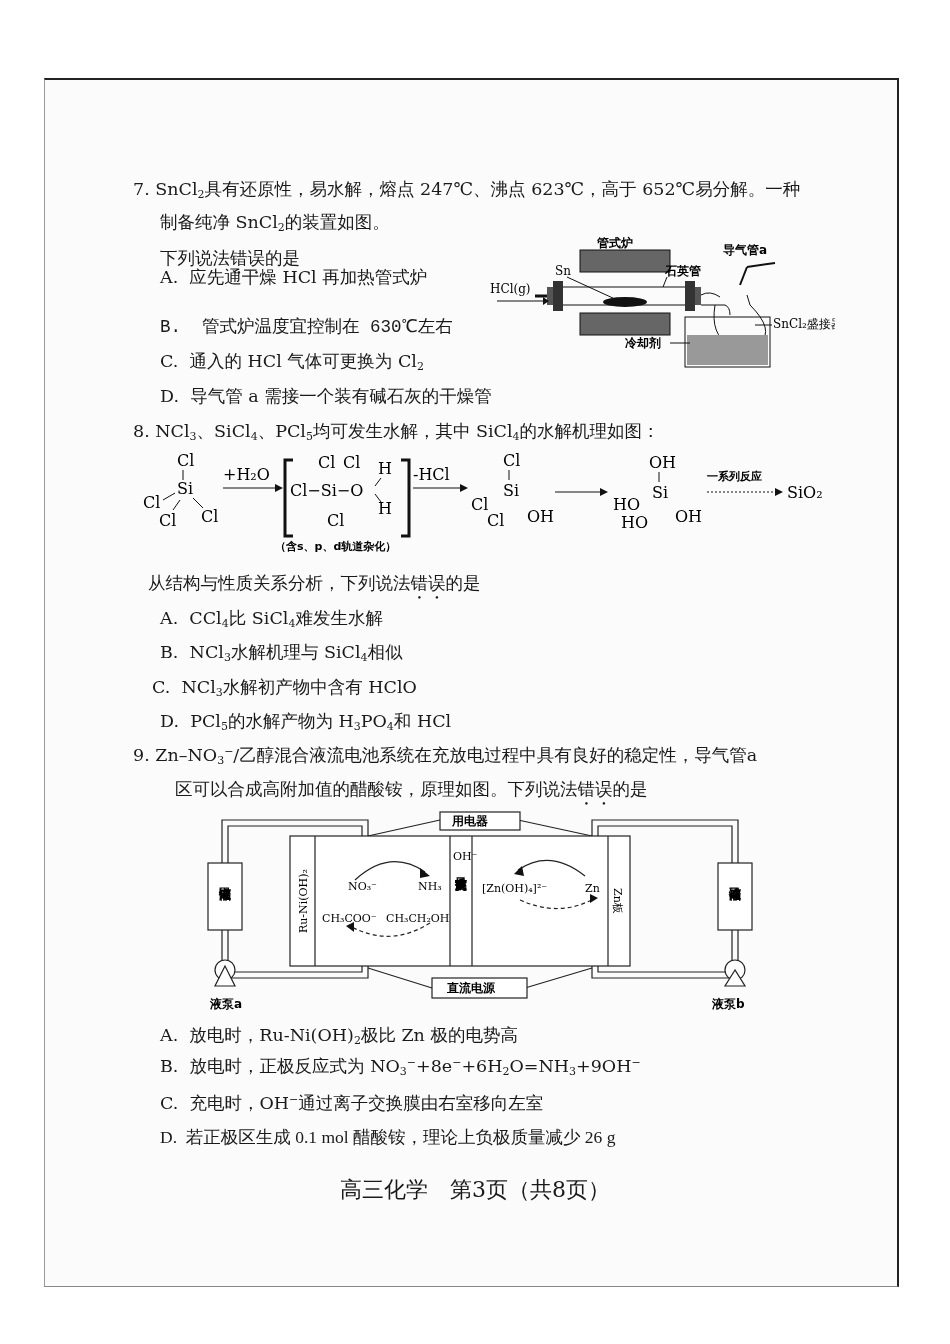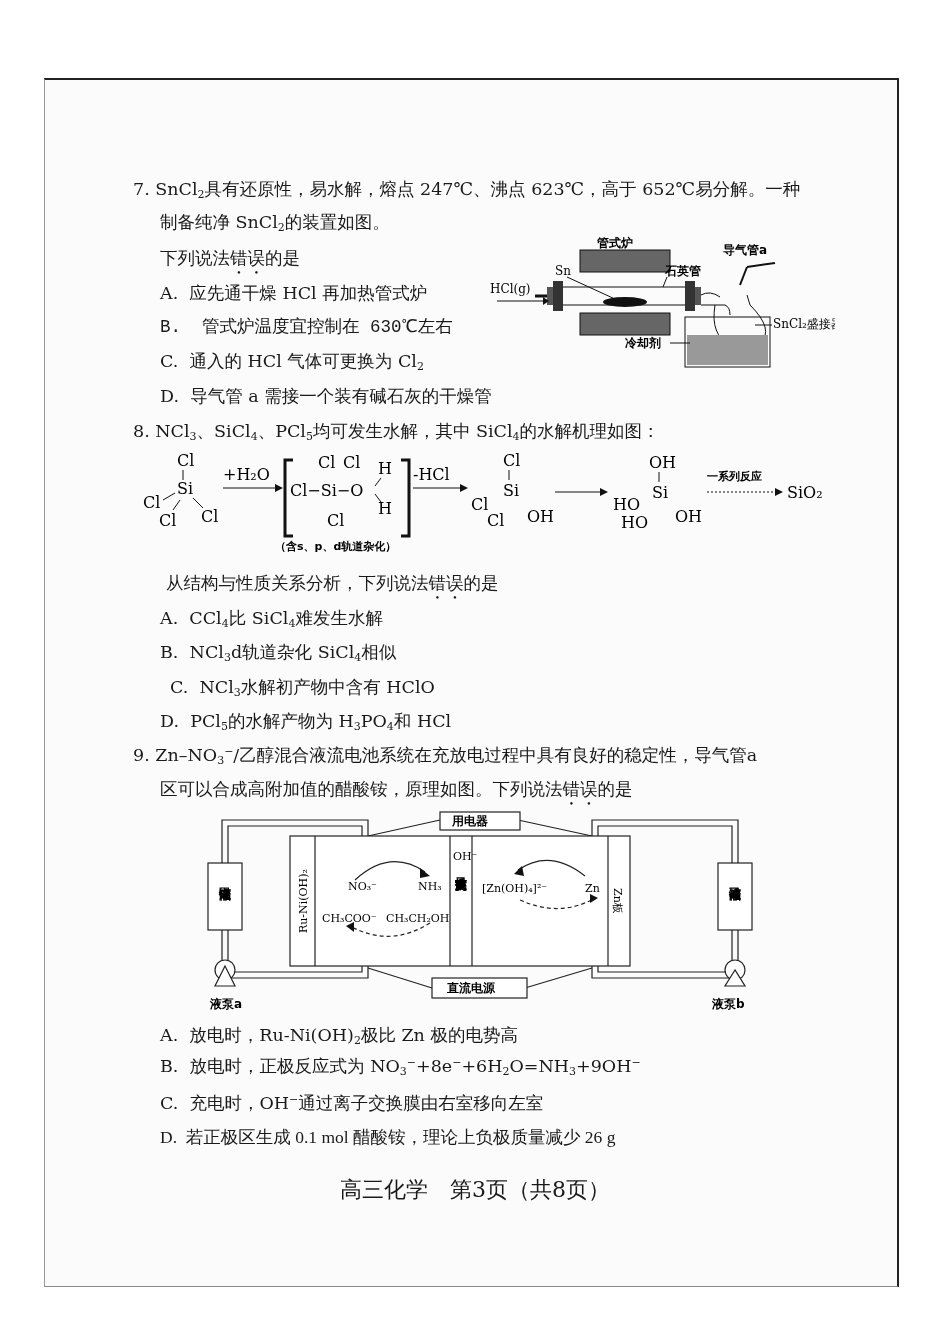--- a/index.html
+++ b/index.html
@@ -23,21 +23,21 @@
 <div class="line" style="left:133px;top:178px;">
   <span>7.</span>
   <span>SnCl</span><sub>2</sub><span>具有还原性，易水解，熔点 247℃、沸点 623℃，高于 652℃易分解。一种</span>
 </div>
 <div class="line" style="left:160px;top:211px;">
   <span>制备纯净 SnCl</span><sub>2</sub><span>的装置如图。</span>
 </div>
 <div class="line" style="left:160px;top:247px;">
   <span>下列说法</span><span class="dot">错误</span><span>的是</span>
 </div>
-<div class="line" style="left:160px;top:282px;">
+<div class="line" style="left:160px;top:266px;">
   <span>A.</span>&nbsp; <span>应先通干燥 HCl 再加热管式炉</span>
 </div>
 <div class="line" style="left:160px;top:316px;font-family:Liberation Mono, monospace;">
   <span>B.</span>&nbsp; <span>管式炉温度宜控制在 630℃左右</span>
 </div>
 <div class="line" style="left:160px;top:350px;">
   <span>C.</span>&nbsp; <span>通入的 HCl 气体可更换为 Cl</span><sub>2</sub>
 </div>
 <div class="line" style="left:160px;top:385px;">
   <span>D.</span>&nbsp; <span>导气管 a 需接一个装有碱石灰的干燥管</span>
@@ -131,41 +131,41 @@
     <line x1="524" y1="24" x2="524" y2="34" stroke="#111"></line>
 
     <text x="572" y="32" font-size="11" class="sans">一系列反应</text>
     <line x1="572" y1="44" x2="640" y2="44" stroke="#111" stroke-dasharray="2,2"></line>
       <polygon points="640,40 648,44 640,48" fill="#111"></polygon>
     <text x="652" y="50">SiO₂</text>
     <text x="140" y="102" font-size="11" class="sans">（含s、p、d轨道杂化）</text>
   </g>
 </svg>
 
-<div class="line" style="left:166px;top:572px;">
+<div class="line" style="left:148px;top:572px;">
   <span>从结构与性质关系分析，下列说法</span><span class="dot">错误</span><span>的是</span>
 </div>
 <div class="line" style="left:160px;top:607px;">
   <span>A.</span>&nbsp; <span>CCl</span><sub>4</sub><span>比 SiCl</span><sub>4</sub><span>难发生水解</span>
 </div>
 <div class="line" style="left:160px;top:641px;">
-  <span>B.</span>&nbsp; <span>NCl</span><sub>3</sub><span>d轨道杂化 SiCl</span><sub>4</sub><span>相似</span>
-</div>
-<div class="line" style="left:170px;top:676px;">
+  <span>B.</span>&nbsp; <span>NCl</span><sub>3</sub><span>水解机理与 SiCl</span><sub>4</sub><span>相似</span>
+</div>
+<div class="line" style="left:152px;top:676px;">
   <span>C.</span>&nbsp; <span>NCl</span><sub>3</sub><span>水解初产物中含有 HClO</span>
 </div>
 <div class="line" style="left:160px;top:710px;">
   <span>D.</span>&nbsp; <span>PCl</span><sub>5</sub><span>的水解产物为 H</span><sub>3</sub><span>PO</span><sub>4</sub><span>和 HCl</span>
 </div>
 
 <div class="line" style="left:133px;top:744px;">
   <span>9.</span>
   <span>Zn–NO</span><sub>3</sub><sup>−</sup><span>/乙醇混合液流电池系统在充放电过程中具有良好的稳定性，导气管a</span>
 </div>
-<div class="line" style="left:160px;top:778px;text-align:right;">
+<div class="line" style="left:175px;top:778px;text-align:right;">
   <span>区可以合成高附加值的醋酸铵，原理如图。下列说法</span><span class="dot">错误</span><span>的是</span>
 </div>
 
 <svg style="position:absolute;left:200px;top:808px;" width="560" height="205" viewBox="0 0 560 205">
   <g fill="none" stroke="#222" stroke-width="1.2">
 
     <path d="M22 55 L22 12 L168 12 L168 28"></path>
       <path d="M28 55 L28 18 L162 18 L162 28"></path>
     <path d="M538 55 L538 12 L392 12 L392 28"></path>
       <path d="M532 55 L532 18 L398 18 L398 28"></path>

